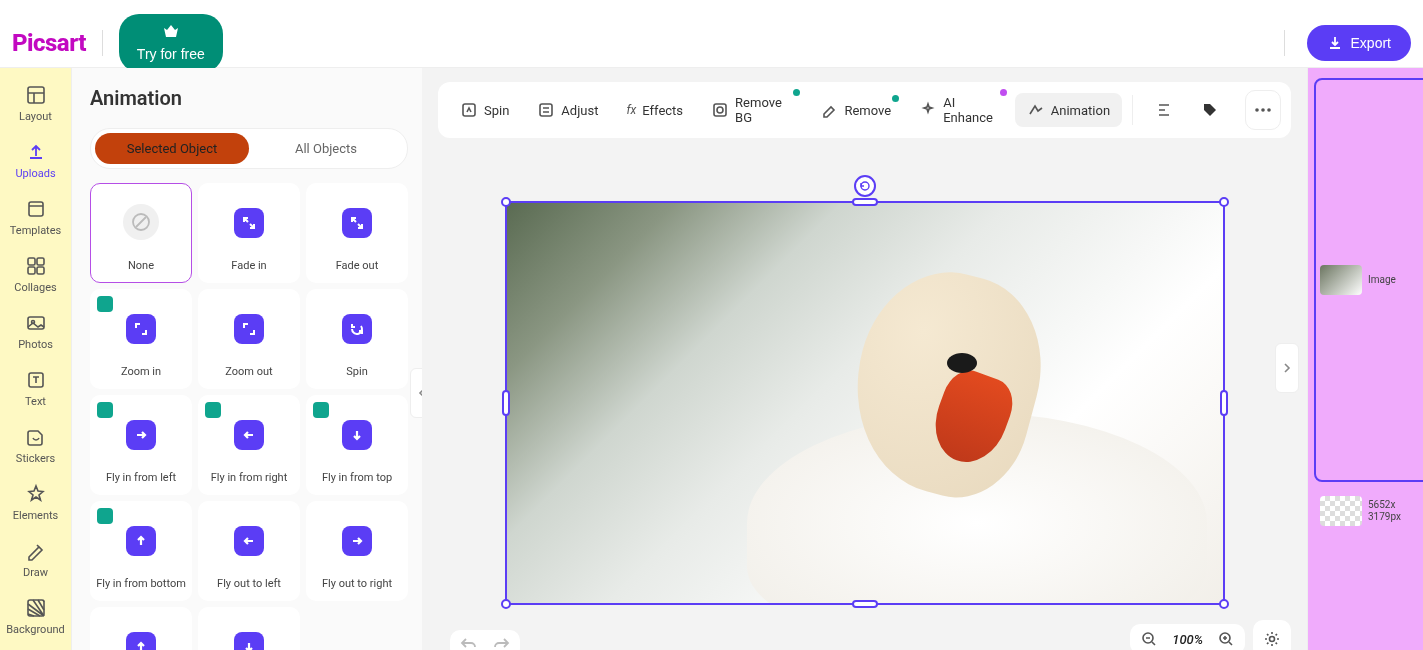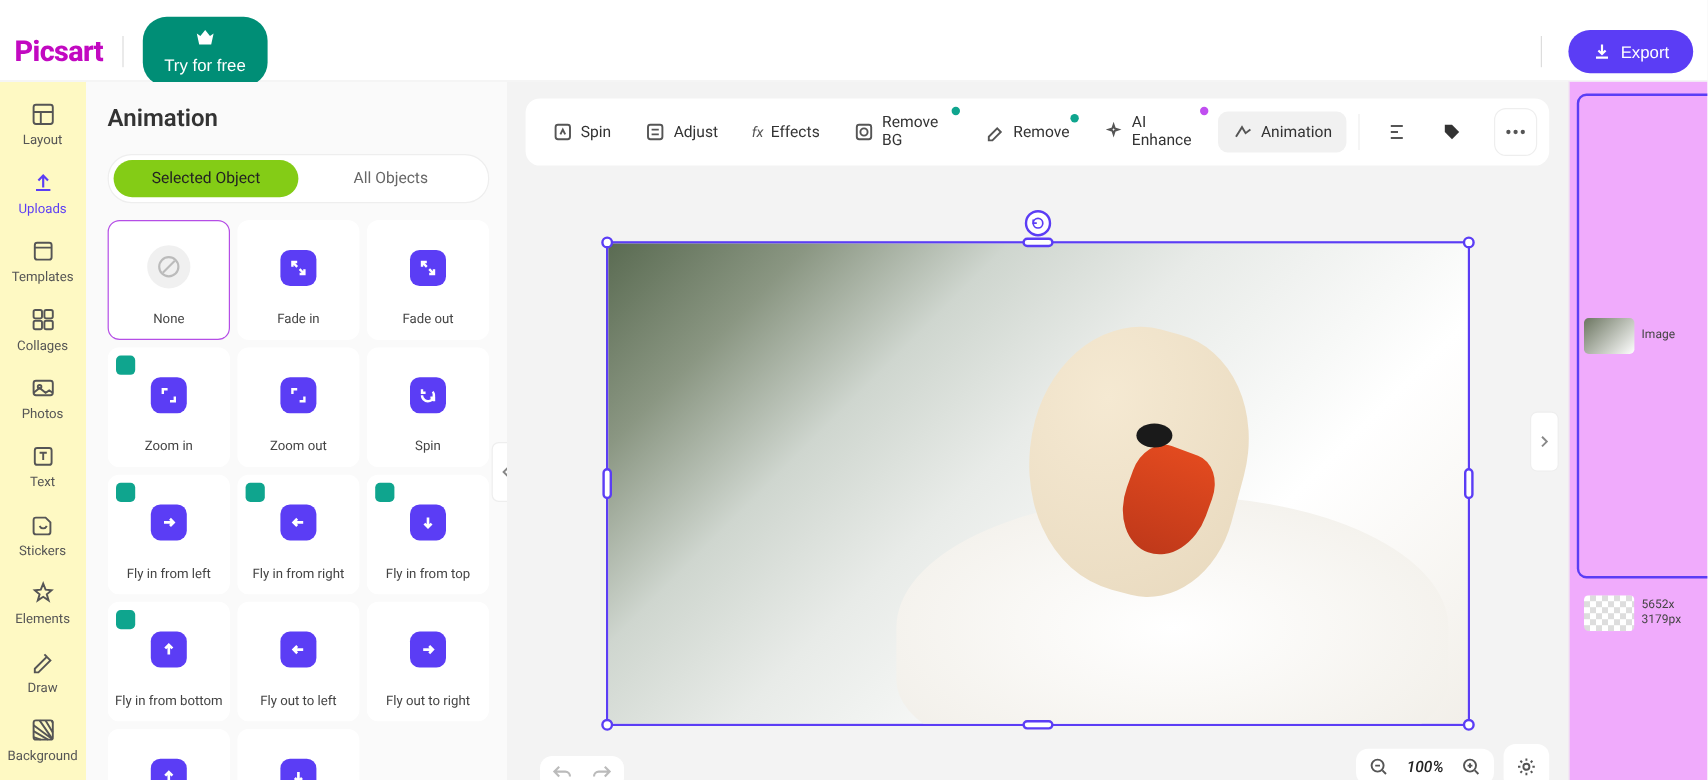--- a/index.html
+++ b/index.html
@@ -22,21 +22,21 @@
 .rail { width: 72px; background: #fef9c3; border-right: 1px solid #eee; display: flex; flex-direction: column; align-items: center; padding-top: 8px; overflow-y: auto; }
 .rail-item { width: 72px; display: flex; flex-direction: column; align-items: center; gap: 4px; padding: 8px 0 10px; cursor: pointer; font-size: 11px; color: #555; }
 .rail-item.active { color: #5b3df5; }
 .rail-icon { width: 22px; height: 22px; display: flex; align-items: center; justify-content: center; }
 
 
 .panel { width: 350px; background: #fafafa; padding: 18px 14px 14px 18px; overflow-y: auto; position: relative; }
 .panel-title { font-size: 20px; font-weight: 600; margin-bottom: 18px; color: #333; }
 .seg { display: flex; background: #fff; border-radius: 20px; padding: 4px; margin-bottom: 14px; border: 1px solid #eee; }
 .seg-item { flex: 1; text-align: center; padding: 8px 10px; border-radius: 16px; font-size: 13px; cursor: pointer; color: #666; }
-.seg-item.active { background: #84cc16; color: #222; }
+.seg-item.active { background: #c2410c; color: #222; }
 .anim-grid { display: grid; grid-template-columns: repeat(3, 1fr); gap: 6px; }
 .anim-item { background: #fff; border: 1px solid transparent; border-radius: 10px; padding: 0; position: relative; cursor: pointer; display: flex; flex-direction: column; align-items: center; justify-content: flex-start; height: 100px; gap: 16px; }
 .anim-item.selected { border-color: #b54ee6; background:#fff; }
 .anim-thumb { width: 30px; height: 30px; border-radius: 8px; background: #5b3df5; display: flex; align-items: center; justify-content: center; color: #fff; margin-top: 24px; }
 .anim-thumb.none { background: #f0f0f0; color:#bbb; border-radius: 50%; width: 36px; height:36px; margin-top:20px;}
 .anim-label { font-size: 11px; color: #444; margin-top: auto; padding-bottom: 10px; text-align:center; }
 .badge { position: absolute; top: 6px; left: 6px; width: 16px; height: 16px; background: #0fa58e; border-radius: 4px; }
 
 .collapse-btn { position: absolute; top: 300px; right: -12px; width: 24px; height: 50px; background: #fff; border: 1px solid #eee; border-radius: 6px; display:flex; align-items:center; justify-content:center; cursor:pointer; z-index:5;}
 

